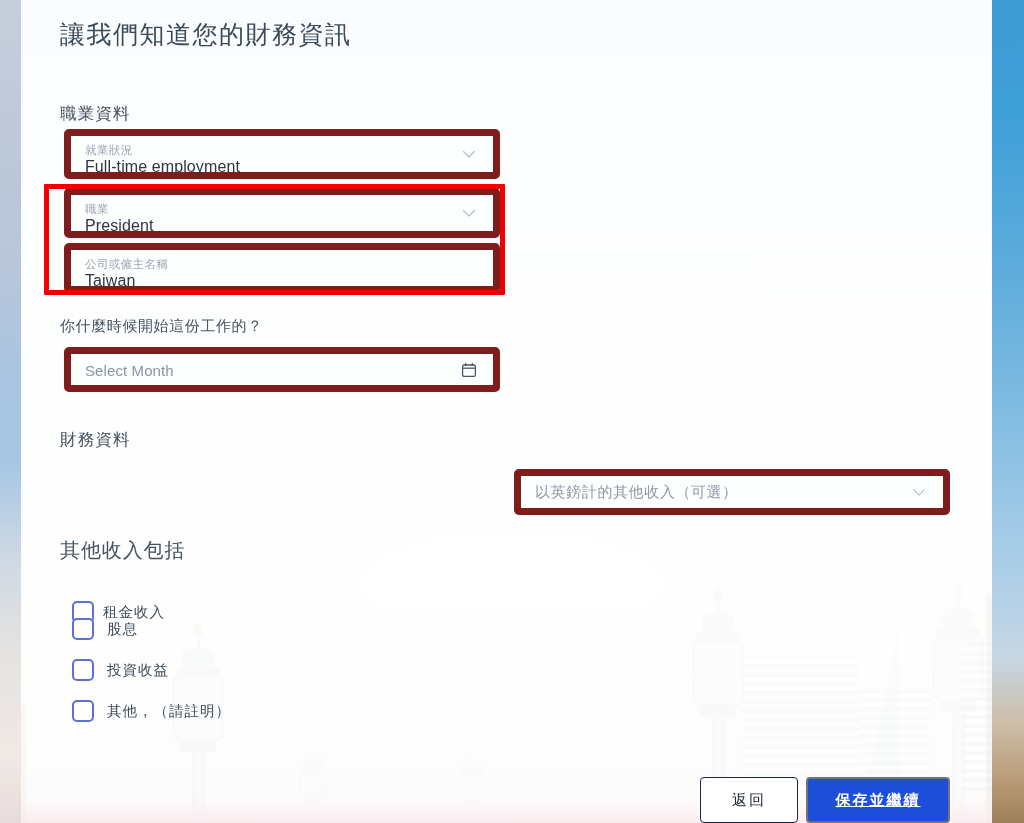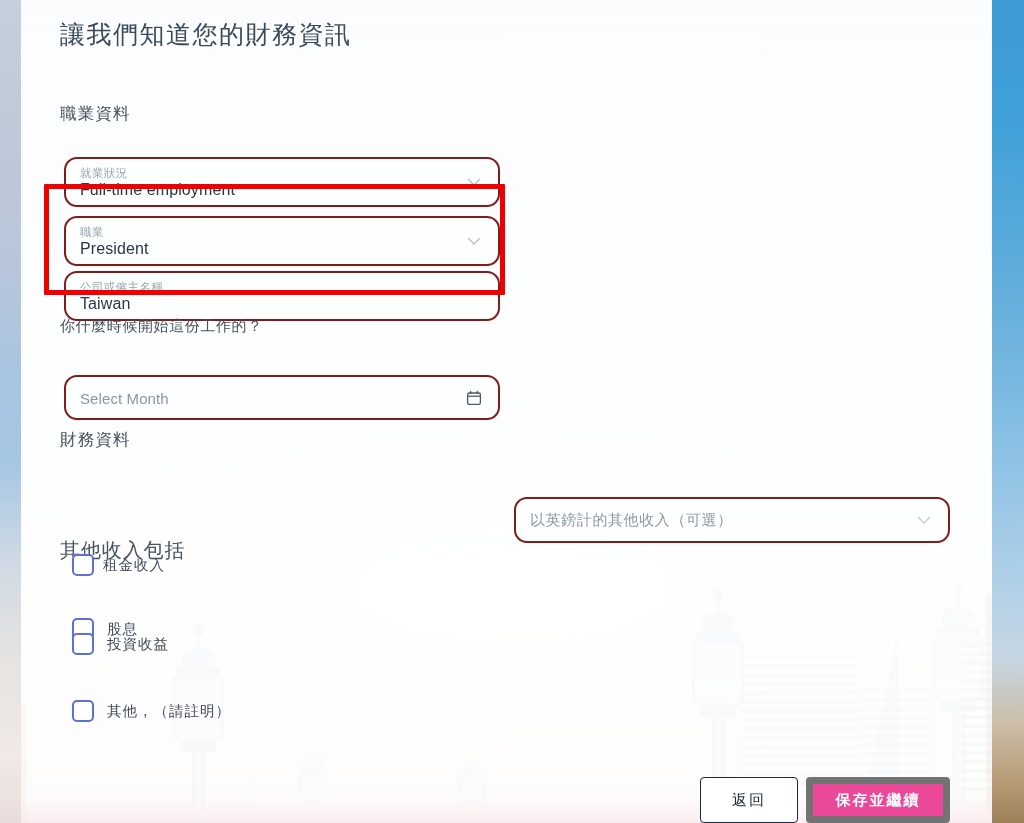--- a/index.html
+++ b/index.html
@@ -211,24 +211,23 @@
     top: 537px;
     font-size: 20px;
     color: #45525f;
     letter-spacing: 0.9px;
   }
 
   
   .field {
     position: absolute;
     background: #fdfefe;
-    border: 2px solid #7f1d1d;
-    border-radius: 13px;
+    border: 7px solid #7f1d1d;
+    border-radius: 5px;
     box-shadow: 0 1px 2px rgba(70,90,115,0.05);
-    margin-top: 28px;
   }
   .field .flabel {
     position: absolute;
     left: 14px;
     top: 7px;
     font-size: 11.5px;
     color: #9aa5b1;
     letter-spacing: 0.4px;
     white-space: nowrap;
   }
@@ -296,23 +295,23 @@
   }
 
   
   .cb-row {
     position: absolute;
     left: 72px;
     display: flex;
     align-items: center;
     gap: 13px;
   }
-  .cb-row.r0 { top: 554px; gap: 9px; }
+  .cb-row.r0 { top: 601px; gap: 9px; }
   .cb-row.r1 { top: 618px; }
-  .cb-row.r2 { top: 633px; }
+  .cb-row.r2 { top: 659px; }
   .cb-row.r3 { top: 700px; }
 
   .cb-box {
     width: 22px; height: 22px;
     border: 2px solid #5e6fd6;
     border-radius: 5px;
     background: #ffffff;
     flex: 0 0 auto;
   }
   .cb-label {
@@ -335,24 +334,25 @@
   #btn-back {
     left: 700px; top: 777px;
     width: 98px; height: 46px;
     background: #ffffff;
     border: 1.5px solid #1c2740;
     color: #1b2233;
   }
   #btn-save {
     left: 806px; top: 777px;
     width: 144px; height: 46px;
-    background: #ec4899;
-    border: 7px solid #737373;
+    background: #1d4ed8;
+    border: 2px solid #737373;
     color: #ffffff;
     font-weight: 700;
+    text-decoration: underline;
   }
 </style>
 </head>
 <body>
 
 <div id="photo-bg">
   <div id="photo-haze"></div>
 
   <div class="bldg" style="left:742px; width:118px; height:138px;"></div>
   <div class="bldg" style="left:860px; width:72px; height:104px;"></div>

